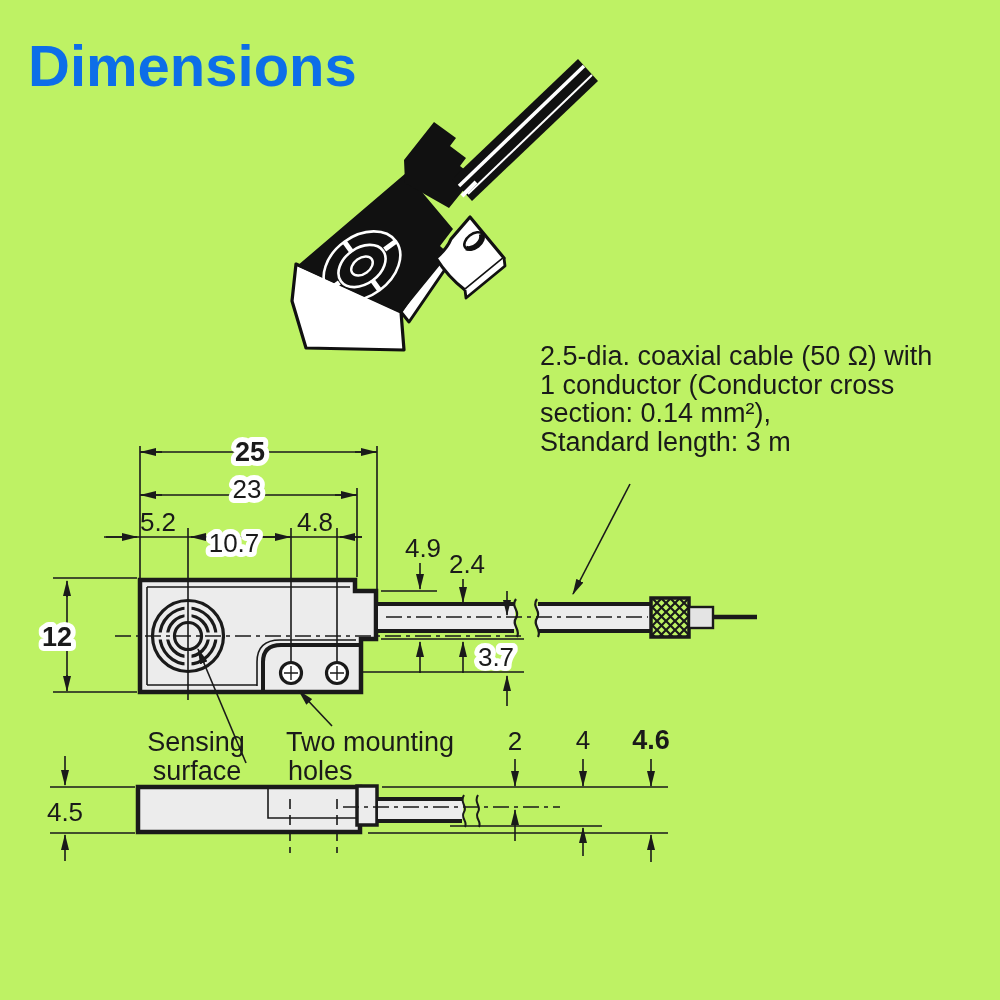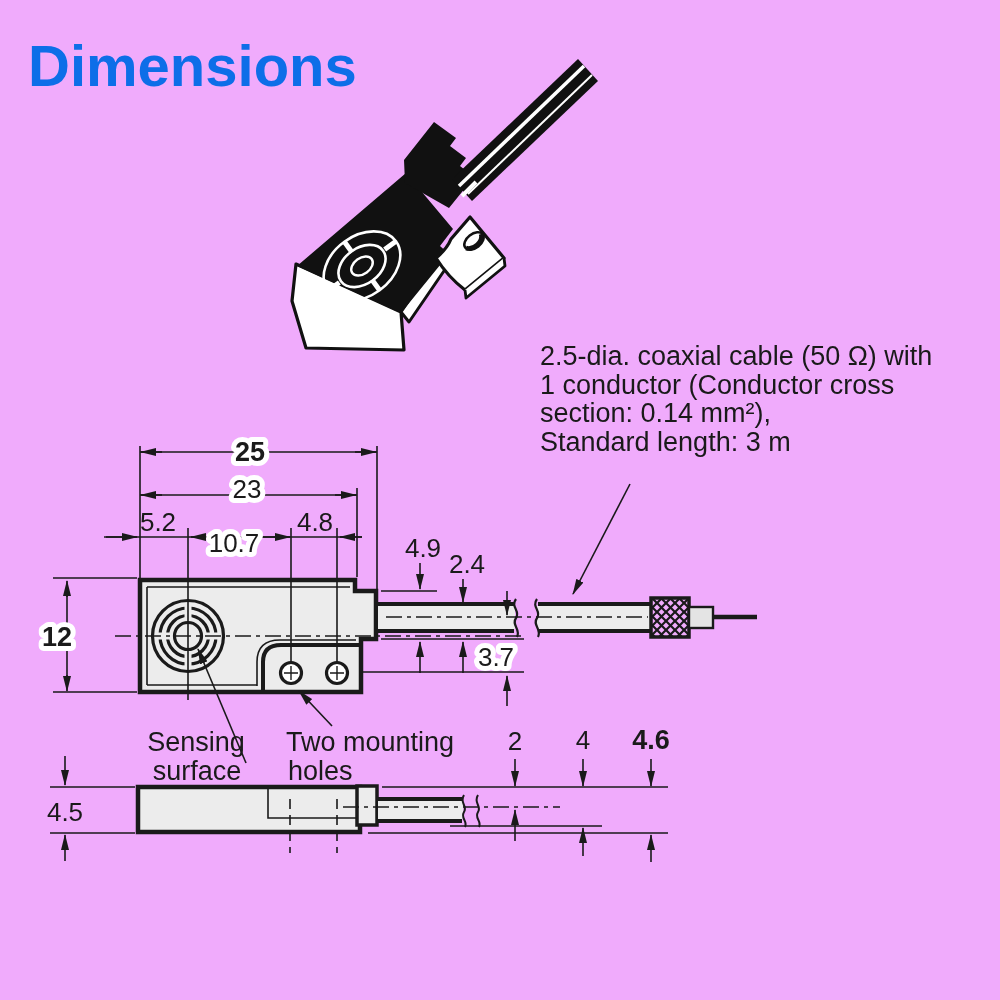--- a/index.html
+++ b/index.html
@@ -1,16 +1,16 @@
 <!DOCTYPE html>
 <html><head>
 <meta charset="utf-8">
 <style>
   html,body{margin:0;padding:0;background:#fff;}
-  .page{width:1000px;height:1000px;position:relative;background:#f0abfc;overflow:hidden;}
+  .page{width:1000px;height:1000px;position:relative;background:#bef264;overflow:hidden;}
   svg{position:absolute;left:0;top:0;}
   text{font-family:"Liberation Sans",sans-serif;fill:#1a1a1a;}
   .title{font-size:58px;font-weight:bold;fill:#0d6ee8;}
   .note{font-size:27px;}
   .dim{font-size:26px;}
   .dimb{font-size:27px;font-weight:bold;}
   .lbl{font-size:27px;}
   .knock{paint-order:stroke;stroke:#ffffff;stroke-width:10px;stroke-linejoin:round;}
   .ln{stroke:#1a1a1a;stroke-width:1.6;fill:none;}
   .mid{stroke:#1a1a1a;stroke-width:3.2;fill:none;}

